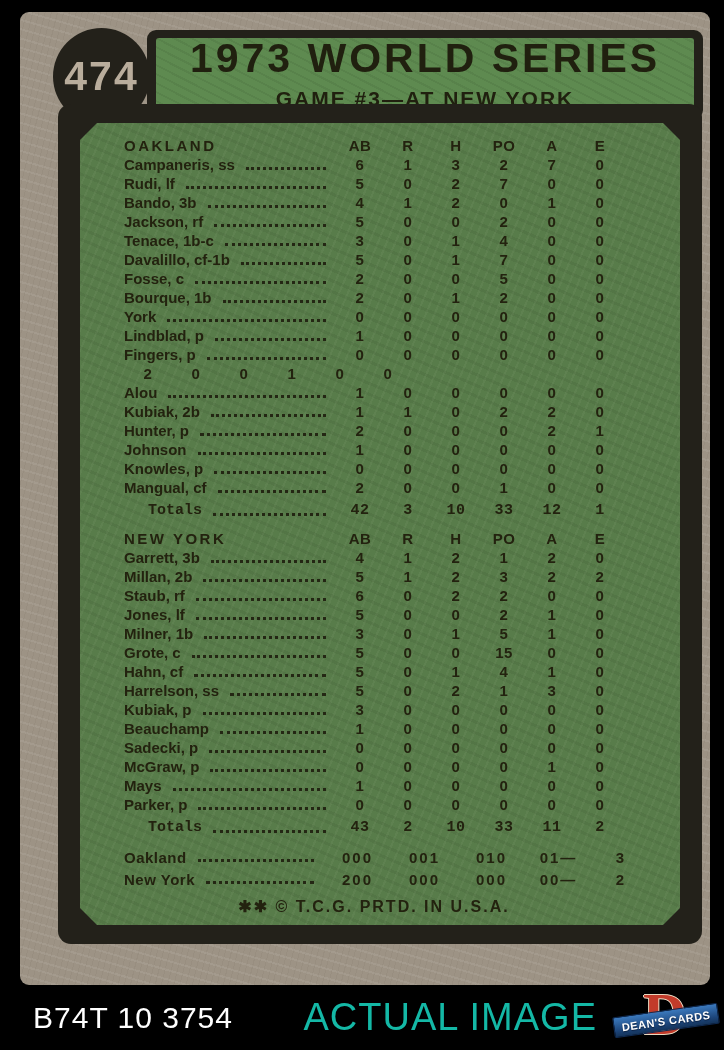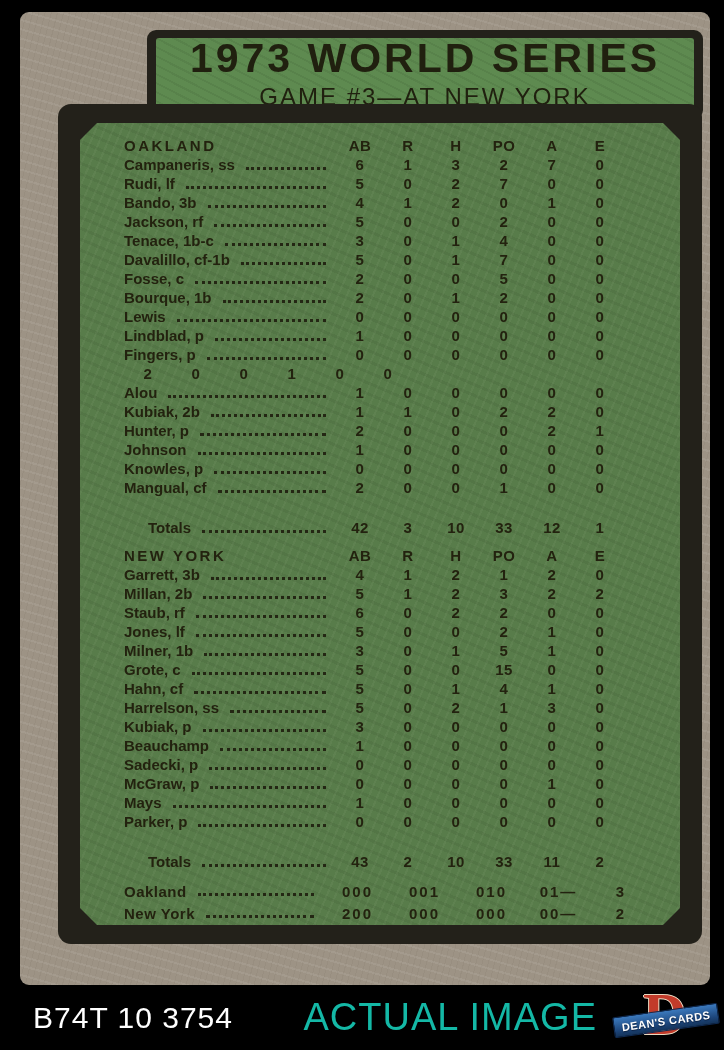--- a/index.html
+++ b/index.html
@@ -14,37 +14,37 @@
   .badge{position:absolute;left:33px;top:16px;width:97px;height:97px;border-radius:50%;
          background:#23211a;box-shadow:0 0 0 3px rgba(157,147,133,.65);
          display:flex;align-items:center;justify-content:center;}
   .badge-num{color:#b9ad9c;font-size:41px;font-weight:bold;letter-spacing:2px;}
   .banner{position:absolute;left:127px;top:18px;width:556px;height:89px;background:#23211a;
           border-radius:9px;padding:8px 9px;box-sizing:border-box;}
   .banner-inner{width:100%;height:100%;background:#5e8a50;border-radius:3px;
           background-image:repeating-linear-gradient(27deg, rgba(18,34,12,.08) 0 2px, rgba(0,0,0,0) 2px 8px);
           display:flex;flex-direction:column;align-items:center;justify-content:space-between;}
   .title{font-size:41px;font-weight:bold;color:#20200f;letter-spacing:3px;line-height:1;white-space:nowrap;}
-  .subtitle{font-size:24px;font-weight:normal;color:#20200f;letter-spacing:2px;margin-top:3px;white-space:nowrap;}
+  .subtitle{font-size:21px;font-weight:bold;color:#20200f;letter-spacing:2px;margin-top:3px;white-space:nowrap;}
   .panel{position:absolute;left:38px;top:92px;width:644px;height:840px;background:#23211a;
          border-radius:13px;padding:19px 22px;box-sizing:border-box;}
   .panel-inner{width:100%;height:100%;background:#587c4a;box-sizing:border-box;overflow:hidden;
          background-image:
            repeating-linear-gradient(23deg, rgba(20,32,12,.07) 0 3px, rgba(0,0,0,0) 3px 10px),
            repeating-linear-gradient(113deg, rgba(216,226,196,.05) 0 2px, rgba(0,0,0,0) 2px 8px);
          clip-path:polygon(17px 0,calc(100% - 17px) 0,100% 17px,100% calc(100% - 17px),
                            calc(100% - 17px) 100%,17px 100%,0 calc(100% - 17px),0 17px);
          padding:13px 56px 0 44px;color:#23220f;font-weight:bold;font-size:15px;}
   
   .srow{display:flex;align-items:center;height:19px;white-space:nowrap;}
   .srow.hdr .hname{letter-spacing:2.5px;}
   .ncell{flex:1;display:flex;align-items:center;min-width:0;}
   .leader{flex:1;height:0;border-bottom:3px dotted rgba(32,32,15,.92);margin:7px 10px 0 11px;}
   .scell{width:48px;flex:none;text-align:center;letter-spacing:.5px;}
-  .totals{margin-top:21px;margin-bottom:9px;}
+  .totals{margin-top:4px;margin-bottom:9px;font-family:Liberation Mono, monospace;}
   .totals .nm{padding-left:24px;}
   .team + .team{margin-top:7px;}
   
   .line-score{margin-top:5px;}
   .lrow{display:flex;align-items:center;height:22px;white-space:nowrap;}
   .lteam{flex:none;letter-spacing:.5px;}
   .lcell{width:67px;flex:none;text-align:center;letter-spacing:2px;}
   .ltotal{width:32px;flex:none;text-align:right;}
   .copyright{text-align:center;margin-top:7px;font-size:16px;letter-spacing:2px;}
   
@@ -62,20 +62,23 @@
           display:flex;align-items:center;justify-content:center;
           color:#fff;font-size:11px;font-weight:bold;letter-spacing:.5px;
           text-shadow:0 1px 1px #0a1f3d;}
 </style>
 </head>
 <body>
 
 <div class="stage">
   <div class="card">
 
+    <div class="badge">
+      <span class="badge-num">474</span>
+    </div>
 
     <div class="banner">
       <div class="banner-inner">
         <div class="title">1973 WORLD SERIES</div>
         <div class="subtitle">GAME #3—AT NEW YORK</div>
       </div>
     </div>
 
     <div class="panel">
       <div class="panel-inner">
@@ -183,21 +186,21 @@
                 </span>
                 <span class="scell">2</span>
                 <span class="scell">0</span>
                 <span class="scell">1</span>
                 <span class="scell">2</span>
                 <span class="scell">0</span>
                 <span class="scell">0</span>
               </div>
               <div class="srow">
                 <span class="ncell">
-                  <span class="nm">Lewis</span>
+                  <span class="nm">York</span>
                   <span class="leader"></span>
                 </span>
                 <span class="scell">0</span>
                 <span class="scell">0</span>
                 <span class="scell">0</span>
                 <span class="scell">0</span>
                 <span class="scell">0</span>
                 <span class="scell">0</span>
               </div>
               <div class="srow">

